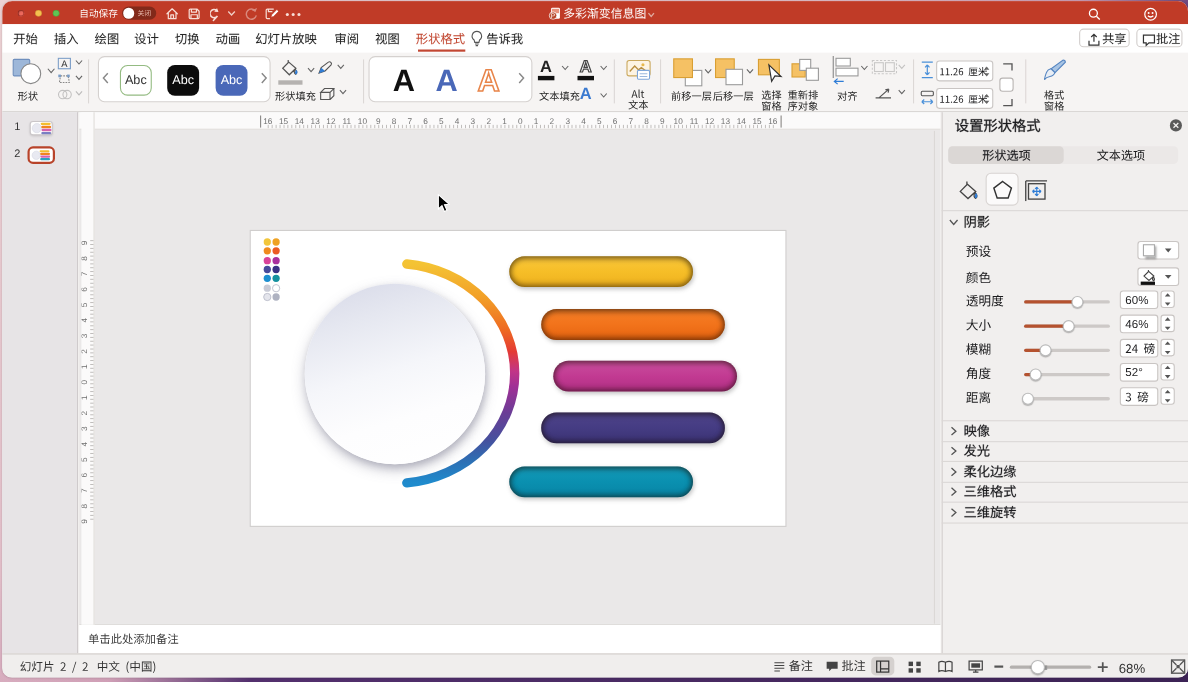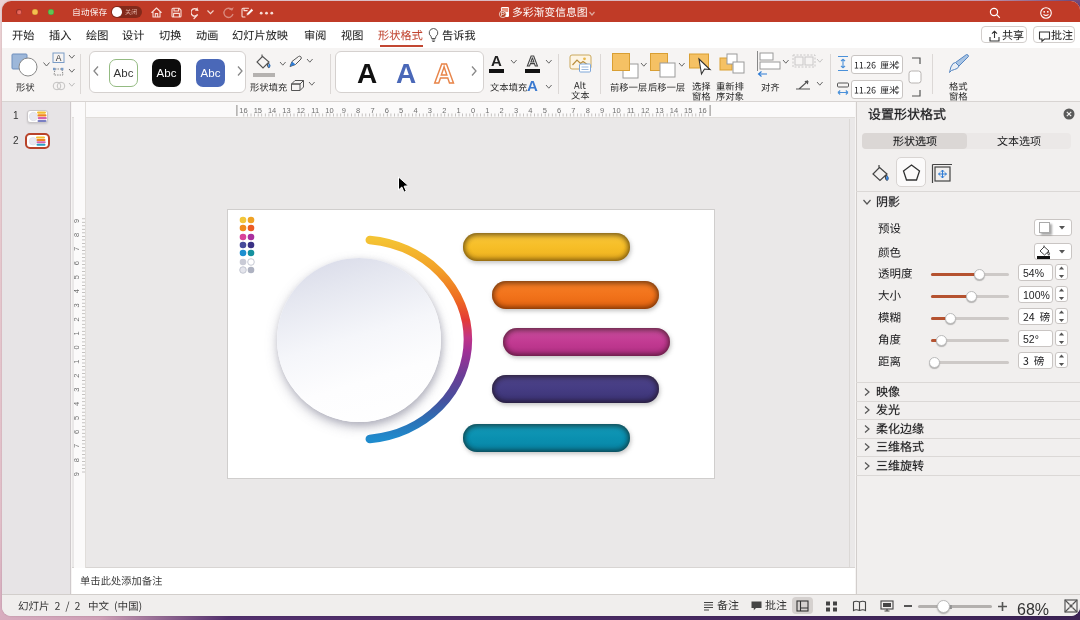--- a/index.html
+++ b/index.html
@@ -1017,37 +1017,37 @@
       <g transform="matrix(0.01150,0,0,-0.01150,0,9.66)" fill="#1d1d1f">
         <use href="#u900f" x="0"></use>
         <use href="#u660e" x="1000"></use>
         <use href="#u5ea6" x="2000"></use>
       </g>
     </svg>
     <div class="track" style="left:929px;top:272px;width:78px"></div>
     <div class="fill" style="left:929px;top:272px;width:48px"></div>
     <div class="thumbc" style="left:972px;top:268px"></div>
     <div class="abs" style="left:1016px;top:263px;width:35px;height:17px;background:#fff;border:1px solid #c9c5c3;border-radius:3px"></div>
-    <div class="abs" style="left:1021px;top:266px;font-size:10.5px;color:#1d1d1f">54%</div>
+    <div class="abs" style="left:1021px;top:266px;font-size:10.5px;color:#1d1d1f">60%</div>
     <div class="stepper" style="left:1053px;top:263px"></div>
     <svg class="abs" style="left:1055px;top:264px" width="9" height="15">
       <path d="M4.5 1.5 l2.6 3 h-5.2 Z" fill="#555"></path>
       <path d="M4.5 13 l-2.6-3 h5.2 Z" fill="#555"></path>
     </svg>
     <svg style="position:absolute;left:876px;top:289px;overflow:visible" width="24" height="12.65">
       <g transform="matrix(0.01150,0,0,-0.01150,0,9.66)" fill="#1d1d1f">
         <use href="#u5927" x="0"></use>
         <use href="#u5c0f" x="1000"></use>
       </g>
     </svg>
     <div class="track" style="left:929px;top:294px;width:78px"></div>
     <div class="fill" style="left:929px;top:294px;width:40px"></div>
     <div class="thumbc" style="left:964px;top:290px"></div>
     <div class="abs" style="left:1016px;top:285px;width:35px;height:17px;background:#fff;border:1px solid #c9c5c3;border-radius:3px"></div>
-    <div class="abs" style="left:1021px;top:288px;font-size:10.5px;color:#1d1d1f">100%</div>
+    <div class="abs" style="left:1021px;top:288px;font-size:10.5px;color:#1d1d1f">46%</div>
     <div class="stepper" style="left:1053px;top:285px"></div>
     <svg class="abs" style="left:1055px;top:286px" width="9" height="15">
       <path d="M4.5 1.5 l2.6 3 h-5.2 Z" fill="#555"></path>
       <path d="M4.5 13 l-2.6-3 h5.2 Z" fill="#555"></path>
     </svg>
     <svg style="position:absolute;left:876px;top:311px;overflow:visible" width="24" height="12.65">
       <g transform="matrix(0.01150,0,0,-0.01150,0,9.66)" fill="#1d1d1f">
         <use href="#u6a21" x="0"></use>
         <use href="#u7cca" x="1000"></use>
       </g>
@@ -1232,18 +1232,18 @@
       <rect x="3" y="3" width="8" height="4" fill="#444"></rect>
       <path d="M7 9 V11 M4.5 11 H9.5" stroke="#444" stroke-width="1.1"></path>
     </svg>
     <div class="abs" style="left:902px;top:604px;width:8px;height:1.6px;background:#555"></div>
     <div class="abs" style="left:916px;top:604.4px;width:74px;height:2.4px;background:#b3b0ae;border-radius:2px"></div>
     <div class="abs" style="left:947px;top:604px;width:3px;height:3.6px;background:#999"></div>
     <div class="abs" style="left:935px;top:598.5px;width:13px;height:13px;border-radius:50%;background:#fff;border:1px solid #bbb;box-shadow:0 1px 1.5px rgba(0,0,0,.3)"></div>
     <svg class="abs" style="left:995px;top:600px" width="11" height="11">
       <path d="M5.5 1 V10 M1 5.5 H10" stroke="#555" stroke-width="1.6"></path>
     </svg>
-    <div class="abs" style="left:1015px;top:600px;font-size:16px;color:#333">68%</div>
+    <div class="abs" style="left:1015px;top:600px;font-size:12px;color:#333">68%</div>
     <svg class="abs" style="left:1062px;top:598px" width="14" height="14">
       <rect x="1" y="1" width="12" height="12" fill="none" stroke="#555" stroke-width="1.2"></rect>
       <path d="M1 1 L5.5 5.5 M13 1 L8.5 5.5 M1 13 L5.5 8.5 M13 13 L8.5 8.5" stroke="#555" stroke-width="1.2"></path>
       <path d="M5.5 5.5 h3 v3 h-3 Z" fill="#555"></path>
     </svg>
   </div>
 </body></html>

